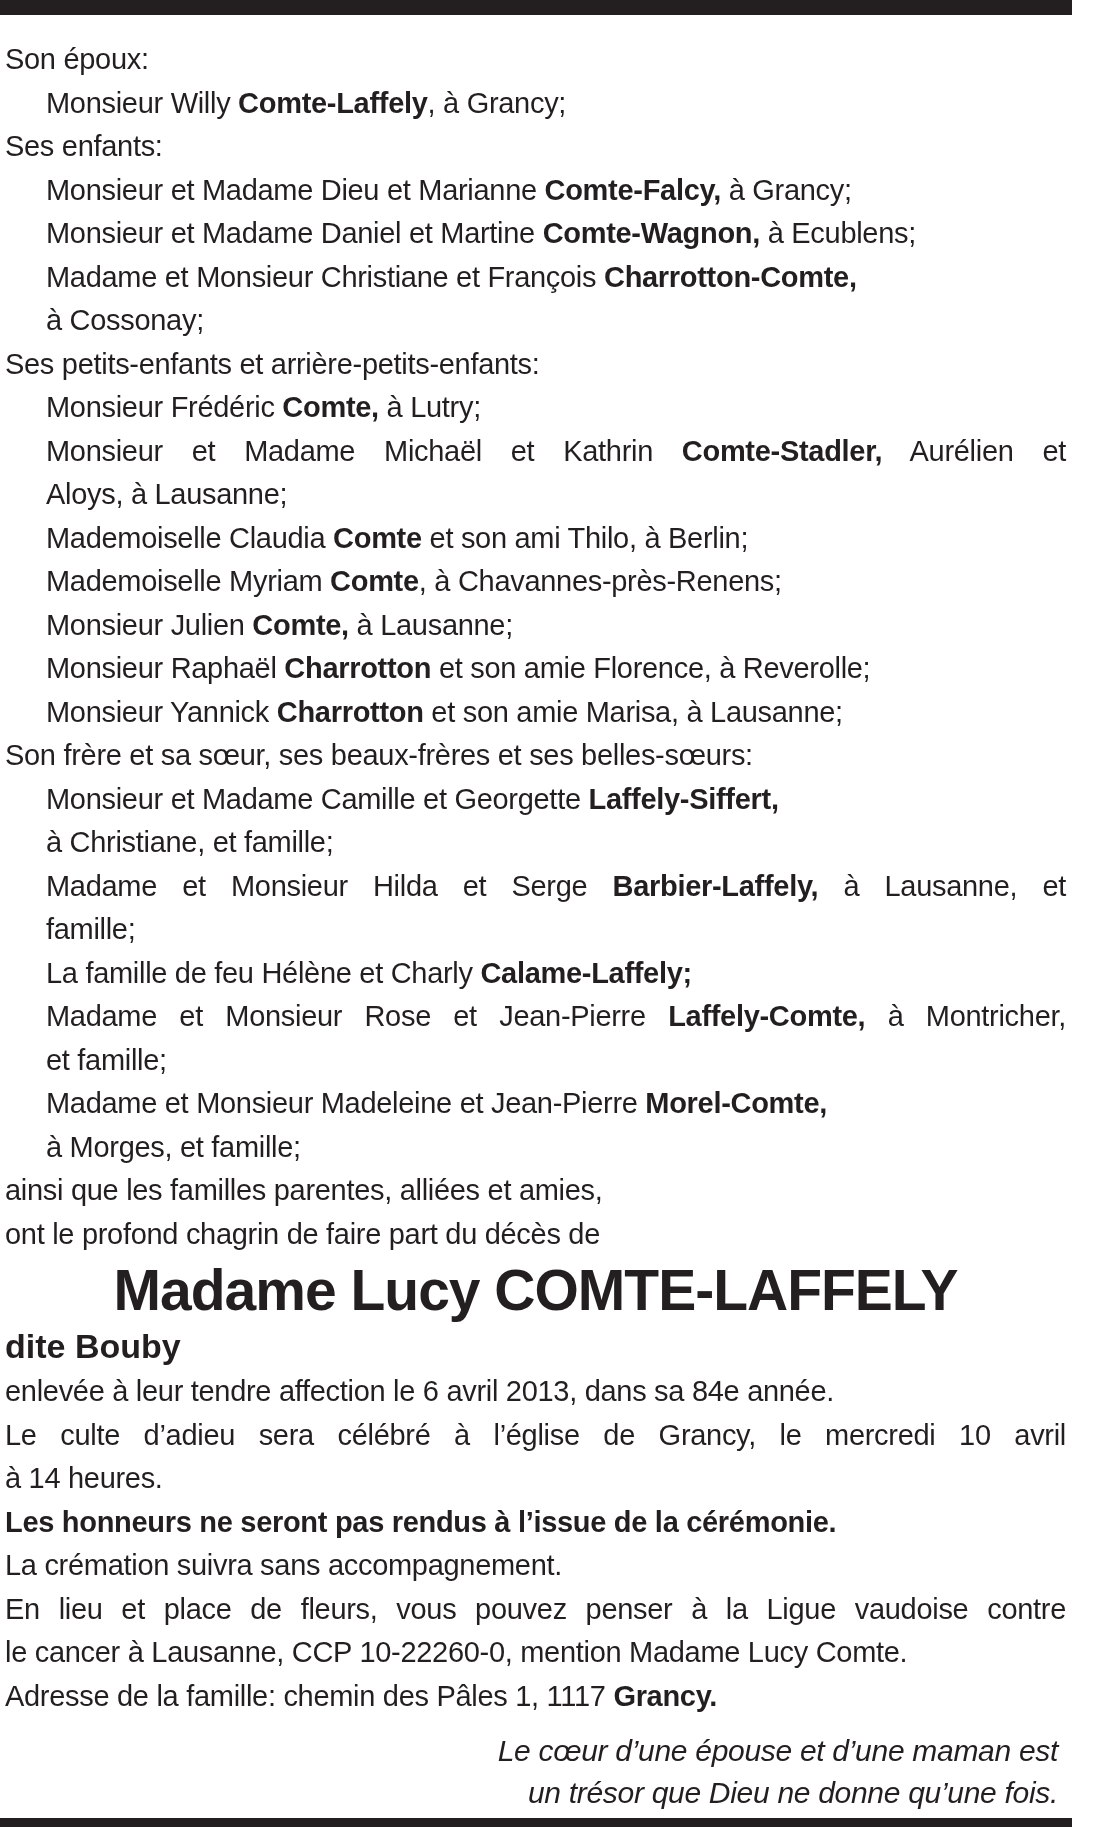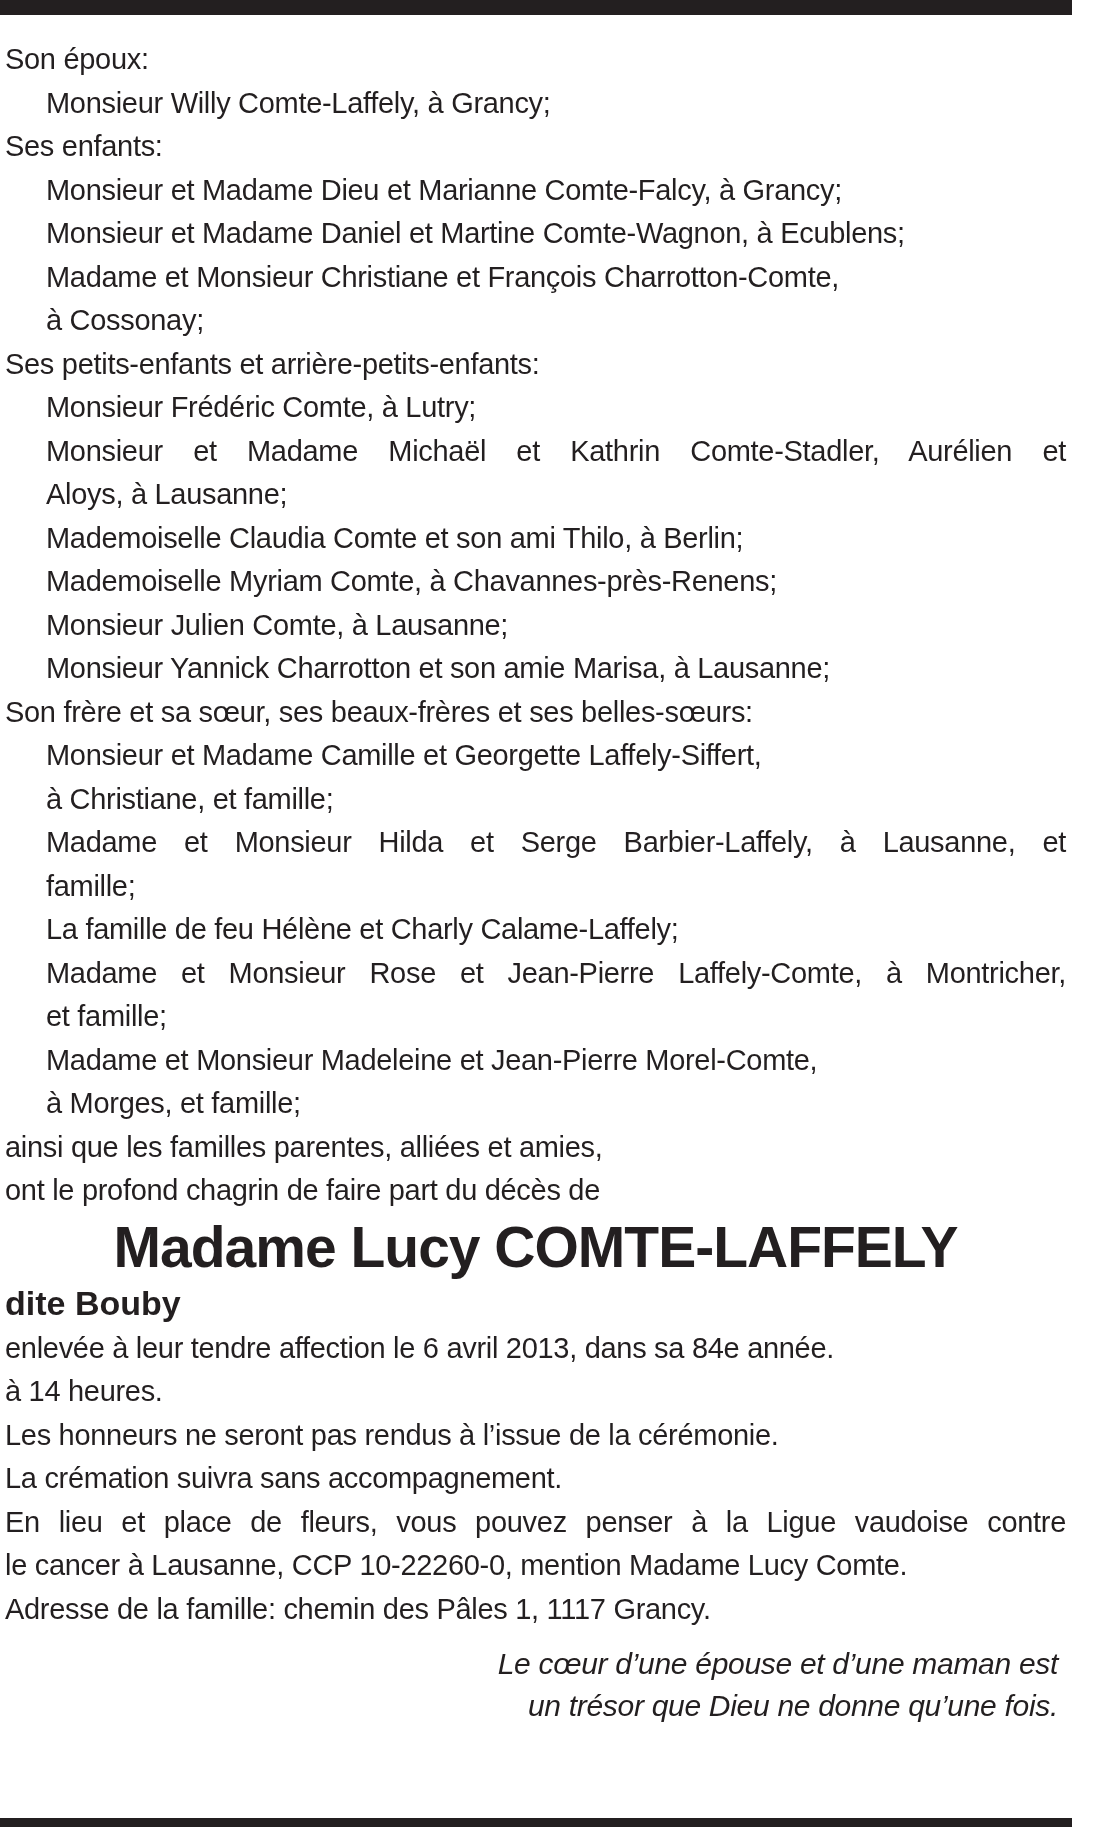--- a/index.html
+++ b/index.html
@@ -31,21 +31,21 @@
     line-height: 43.5px;
     letter-spacing: -0.3px;
     white-space: nowrap;
   }
   .line.indent-1 { padding-left: 41px; }
   .line.justify {
     white-space: normal;
     text-align: justify;
     text-align-last: justify;
   }
-  .line .b { font-weight: normal; }
+  .line .b { font-weight: bold; }
   .title {
     margin: 2px 0 0 0;
     font-size: 57px;
     line-height: 64px;
     font-weight: bold;
     text-align: center;
     letter-spacing: -1px;
   }
   .subtitle {
     font-size: 34px;
@@ -78,40 +78,42 @@
         <div class="line indent-1"><span>Monsieur et Madame Daniel et Martine </span><span class="b">Comte-Wagnon,</span><span> à Ecublens;</span></div>
         <div class="line indent-1"><span>Madame et Monsieur Christiane et François </span><span class="b">Charrotton-Comte,</span></div>
         <div class="line indent-1"><span>à Cossonay;</span></div>
         <div class="line indent-0"><span>Ses petits-enfants et arrière-petits-enfants:</span></div>
         <div class="line indent-1"><span>Monsieur Frédéric </span><span class="b">Comte,</span><span> à Lutry;</span></div>
         <div class="line indent-1 justify"><span>Monsieur et Madame Michaël et Kathrin </span><span class="b">Comte-Stadler,</span><span> Aurélien et</span></div>
         <div class="line indent-1"><span>Aloys, à Lausanne;</span></div>
         <div class="line indent-1"><span>Mademoiselle Claudia </span><span class="b">Comte</span><span> et son ami Thilo, à Berlin;</span></div>
         <div class="line indent-1"><span>Mademoiselle Myriam </span><span class="b">Comte</span><span>, à Chavannes-près-Renens;</span></div>
         <div class="line indent-1"><span>Monsieur Julien </span><span class="b">Comte,</span><span> à Lausanne;</span></div>
+        <div class="line indent-1"><span>Monsieur Raphaël </span><span class="b">Charrotton</span><span> et son amie Florence, à Reverolle;</span></div>
         <div class="line indent-1"><span>Monsieur Yannick </span><span class="b">Charrotton</span><span> et son amie Marisa, à Lausanne;</span></div>
         <div class="line indent-0"><span>Son frère et sa sœur, ses beaux-frères et ses belles-sœurs:</span></div>
         <div class="line indent-1"><span>Monsieur et Madame Camille et Georgette </span><span class="b">Laffely-Siffert,</span></div>
         <div class="line indent-1"><span>à Christiane, et famille;</span></div>
         <div class="line indent-1 justify"><span>Madame et Monsieur Hilda et Serge </span><span class="b">Barbier-Laffely,</span><span> à Lausanne, et</span></div>
         <div class="line indent-1"><span>famille;</span></div>
         <div class="line indent-1"><span>La famille de feu Hélène et Charly </span><span class="b">Calame-Laffely;</span></div>
         <div class="line indent-1 justify"><span>Madame et Monsieur Rose et Jean-Pierre </span><span class="b">Laffely-Comte,</span><span> à Montricher,</span></div>
         <div class="line indent-1"><span>et famille;</span></div>
         <div class="line indent-1"><span>Madame et Monsieur Madeleine et Jean-Pierre </span><span class="b">Morel-Comte,</span></div>
         <div class="line indent-1"><span>à Morges, et famille;</span></div>
         <div class="line indent-0"><span>ainsi que les familles parentes, alliées et amies,</span></div>
         <div class="line indent-0"><span>ont le profond chagrin de faire part du décès de</span></div>
       </div>
 
     <h1 class="title">Madame Lucy COMTE-LAFFELY</h1>
     <div class="subtitle">dite Bouby</div>
 
     <div>
         <div class="line indent-0"><span>enlevée à leur tendre affection le 6 avril 2013, dans sa 84e année.</span></div>
+        <div class="line indent-0 justify"><span>Le culte d’adieu sera célébré à l’église de Grancy, le mercredi 10 avril</span></div>
         <div class="line indent-0"><span>à 14 heures.</span></div>
         <div class="line indent-0"><span class="b">Les honneurs ne seront pas rendus à l’issue de la cérémonie.</span></div>
         <div class="line indent-0"><span>La crémation suivra sans accompagnement.</span></div>
         <div class="line indent-0 justify"><span>En lieu et place de fleurs, vous pouvez penser à la Ligue vaudoise contre</span></div>
         <div class="line indent-0"><span>le cancer à Lausanne, CCP 10-22260-0, mention Madame Lucy Comte.</span></div>
         <div class="line indent-0"><span>Adresse de la famille: chemin des Pâles 1, 1117 </span><span class="b">Grancy.</span></div>
       </div>
 
     <div class="epitaph">
       <div>Le cœur d’une épouse et d’une maman est</div>

